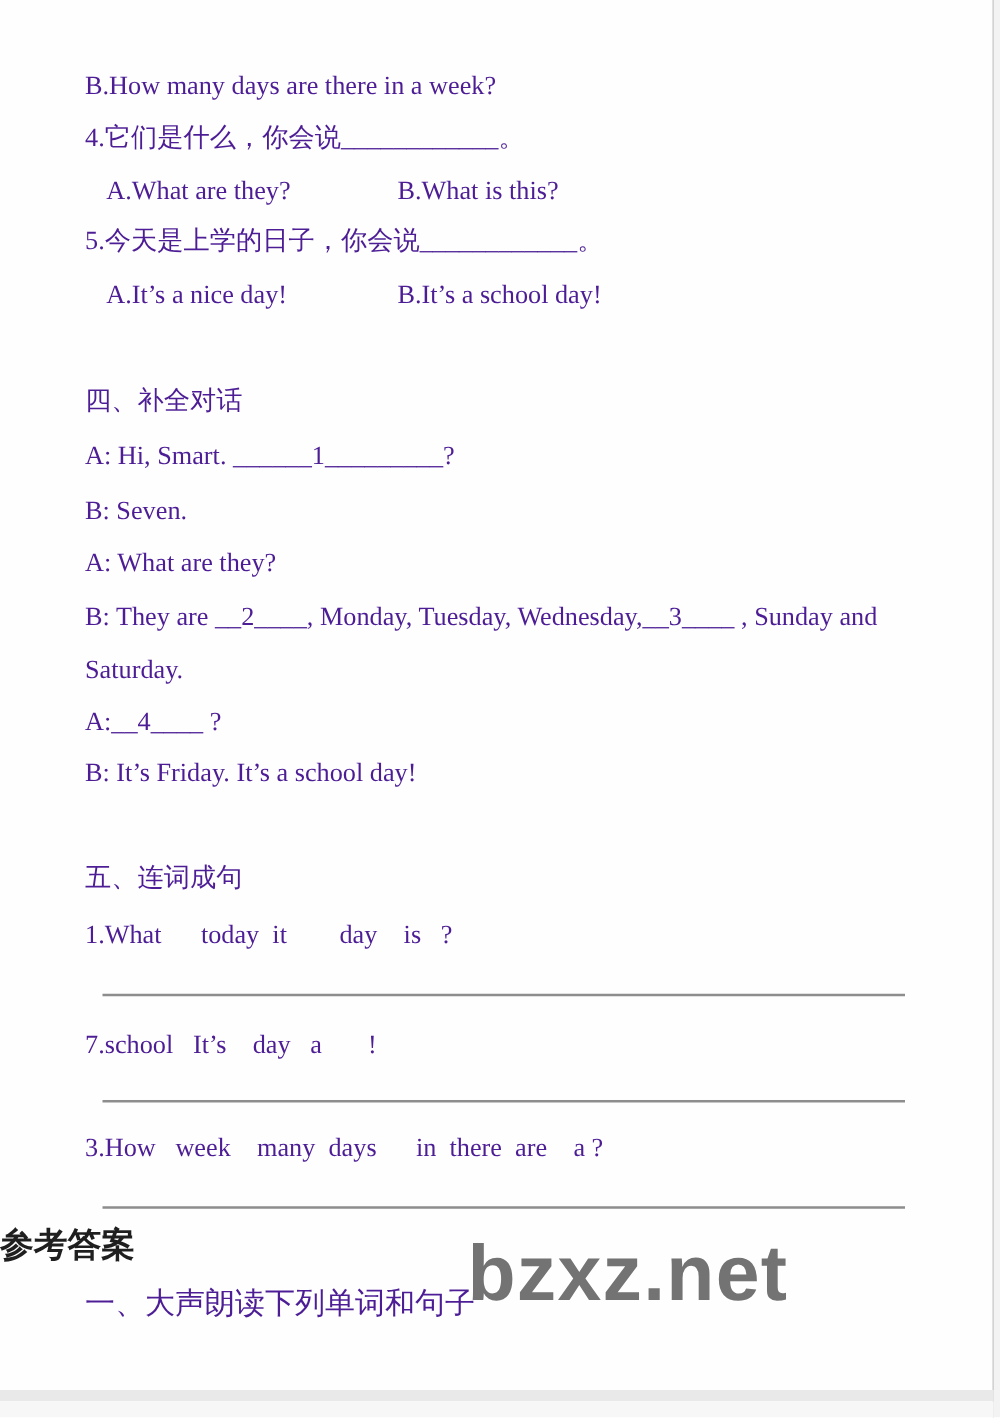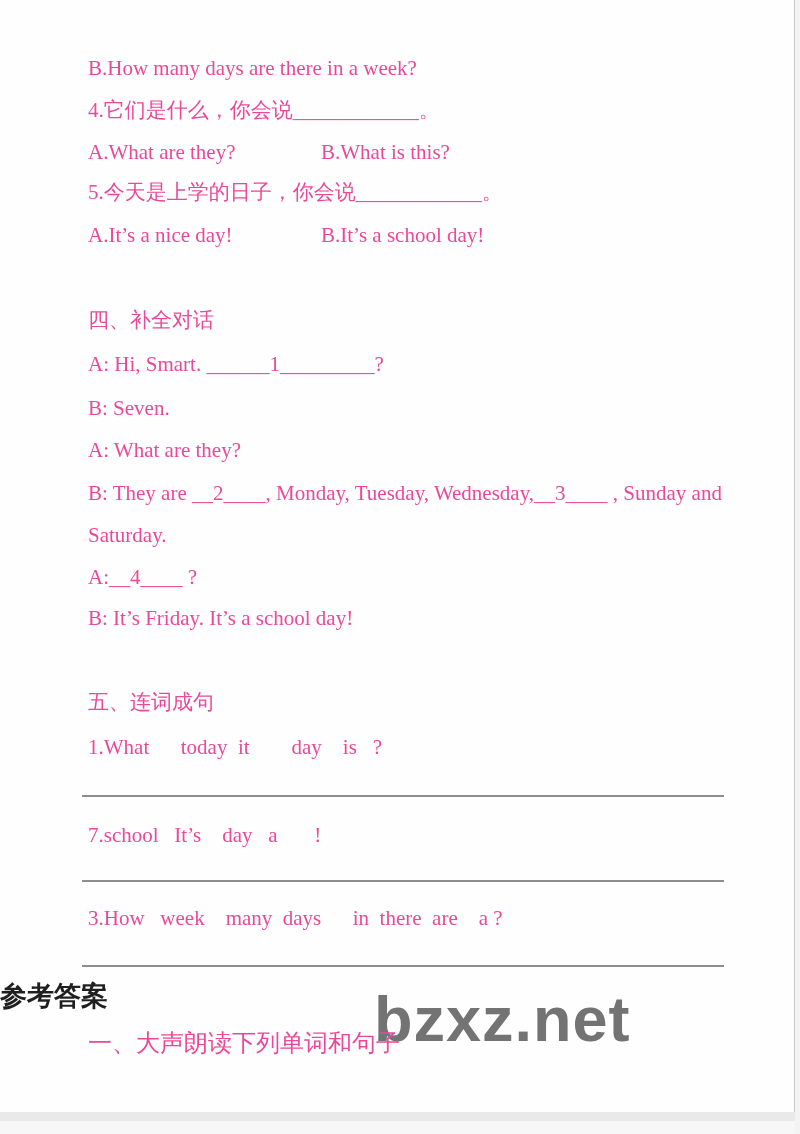--- a/index.html
+++ b/index.html
@@ -9,27 +9,27 @@
     font-family:"Liberation Serif","DejaVu Serif",serif;
     color:#262626;
     position:relative;
     overflow:hidden;
   }
   .page{
     position:absolute;left:0;top:0;width:795px;height:1112px;
     background:#fefefe;z-index:1;
   }
   .tline{
-    position:absolute;left:88px;
+    position:absolute;left:68px;
     font-size:21px;line-height:24px;
     white-space:pre;
-    color:#ec4899;
+    color:#4c1d95;
     z-index:2;
   }
-  .opt-a{display:inline-block;width:233px;}
+  .opt-a{display:inline-block;width:233px;margin-left:17px;}
   .rule{
     position:absolute;left:82px;width:642px;height:0;
     border-top:2px solid #8d8d8d;z-index:2;
   }
   .answers-title{
     position:absolute;left:0;top:978px;width:796px;
     text-align:left;font-size:27px;font-weight:bold;
     color:#1f1f1f;z-index:2;white-space:pre;
   }
   .cn-sub{font-size:24px;}

